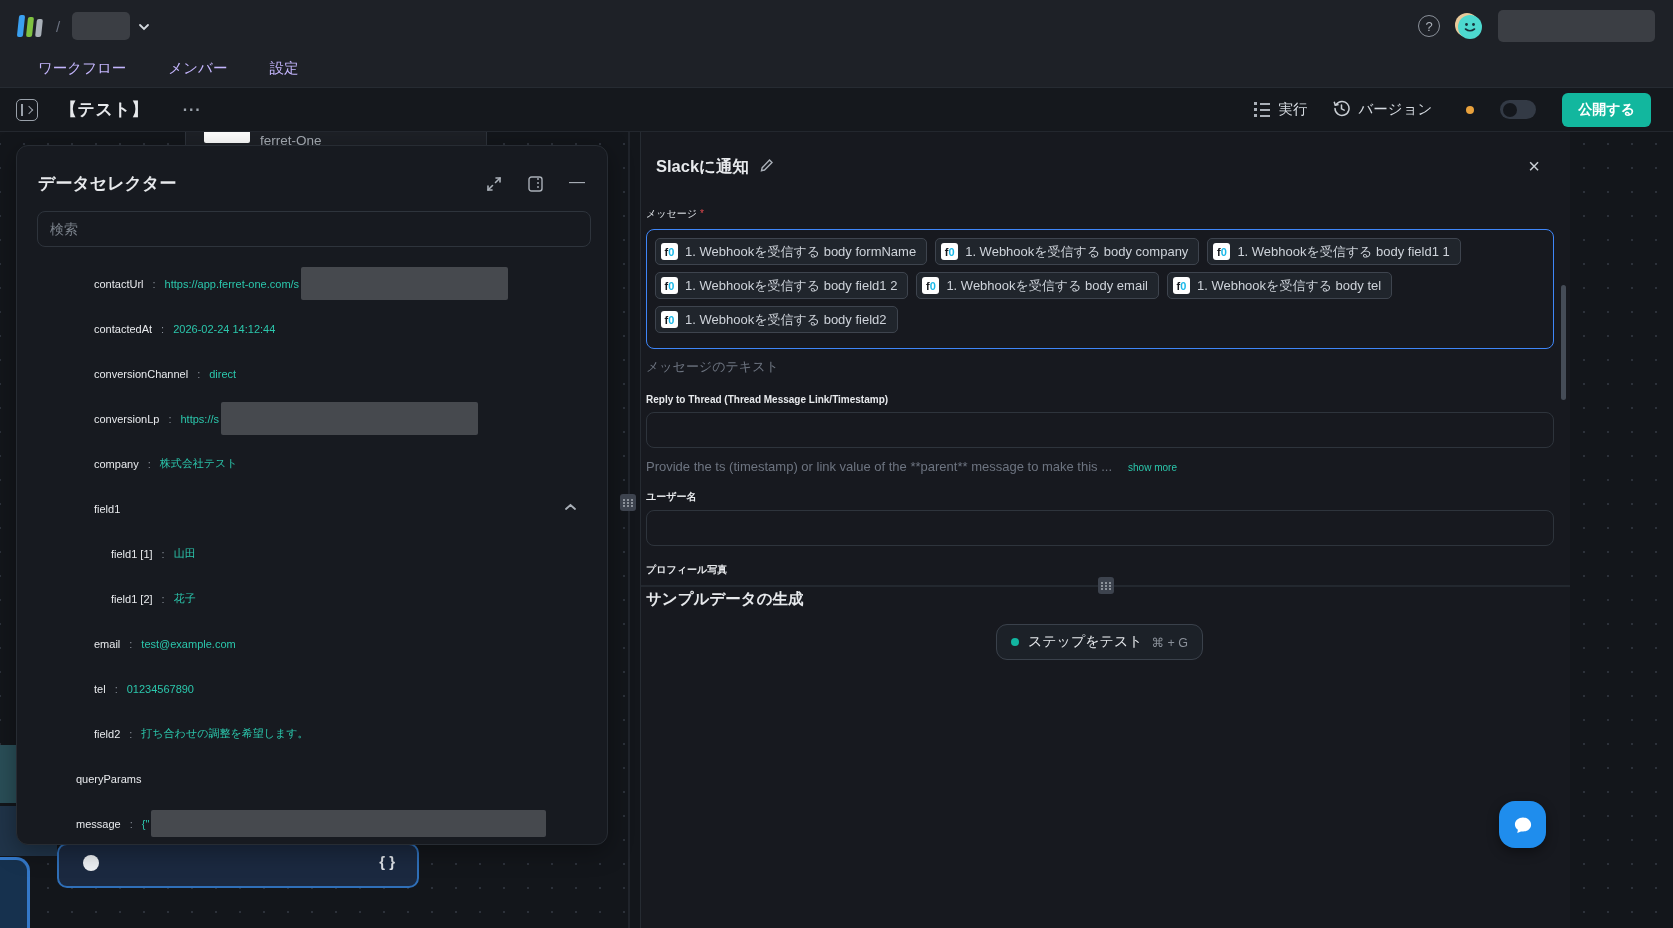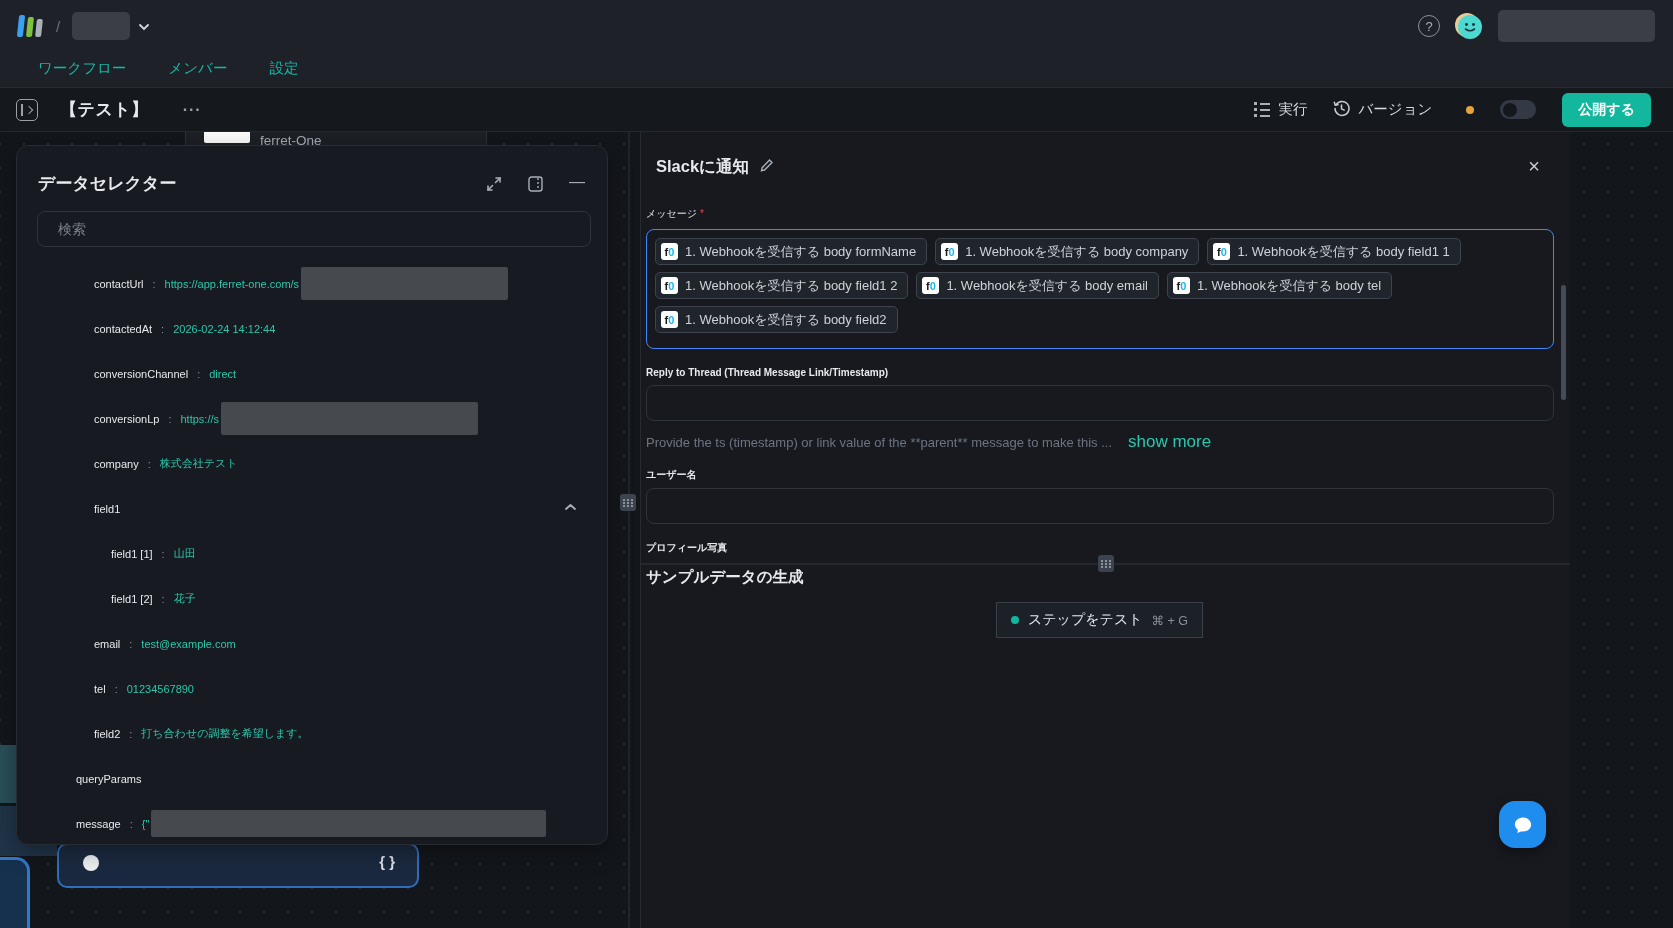--- a/index.html
+++ b/index.html
@@ -20,21 +20,21 @@
   .slash { color:#6b7280; font-size:15px; margin-right:12px; }
   .redact-box { background:#3b3e44; border-radius:5px; display:inline-block; }
   .proj-box { width:58px; height:28px; }
   .chev { margin-left:8px; }
   .spacer { flex:1; }
   .help-circle { width:22px; height:22px; border:1.6px solid #8b919a; border-radius:50%;
                  color:#aab0b8; font-size:13px; display:flex; align-items:center; justify-content:center; margin-right:14px; }
   .avatar { width:30px; height:28px; position:relative; margin-right:14px; }
   .user-box { width:157px; height:32px; }
   .navrow { display:flex; gap:42px; align-items:center; height:36px; padding:0 0 4px 38px; }
-  .tab { color:#14b8a6; font-size:14.5px; cursor:default; }
+  .tab { color:#c4b5fd; font-size:14.5px; cursor:default; }
 
   
   .toolbar { position:absolute; left:0; top:88px; width:100%; height:44px; background:#15181d; border-bottom:1px solid #23272e; display:flex; align-items:center; z-index:40; }
   .tb-collapse { margin:0 0 0 16px; width:22px; height:22px; border:1.6px solid #9aa1aa; border-radius:5px; position:relative; }
   .tb-collapse::before { content:""; position:absolute; left:4px; top:4px; bottom:4px; width:1.6px; background:#9aa1aa; }
   .tb-collapse::after { content:""; position:absolute; left:9px; top:7px; width:5px; height:5px; border-top:1.6px solid #9aa1aa; border-right:1.6px solid #9aa1aa; transform:rotate(45deg); }
   .tb-title { font-size:17px; font-weight:700; margin-left:22px; letter-spacing:.5px; }
   .tb-more { color:#9aa1aa; font-size:16px; letter-spacing:1px; margin-left:34px; font-weight:700; }
   .tb-right { display:flex; align-items:center; margin-left:auto; margin-right:22px; gap:26px; }
   .tb-item { display:flex; align-items:center; gap:8px; color:#d5dae0; font-size:14.5px; }
@@ -66,21 +66,21 @@
                4px -3px 0 #a7adb5, 4px 0 0 #a7adb5, 4px 3px 0 #a7adb5; }
   .vgrip { left:620px; top:494px; }
 
   
   .ds-panel { position:absolute; left:16px; top:145px; width:592px; height:700px; background:#171a20; border:1px solid #272c33; border-radius:12px; z-index:10; overflow:hidden; box-shadow:0 6px 24px rgba(0,0,0,.35); }
   .ds-header { display:flex; align-items:center; padding:26px 22px 0 21px; }
   .ds-title { font-size:17px; font-weight:700; }
   .ds-icons { margin-left:auto; display:flex; align-items:center; gap:26px; color:#aab0b8; }
   .ds-icons svg { display:block; }
   .ds-minus { font-size:16px; color:#aab0b8; margin-top:-4px; }
-  .ds-search { margin:16px 18px 0 20px; width:554px; height:36px; background:transparent; border:1px solid #2e343c; border-radius:8px; color:#737373; font-size:14px; padding:0 20px; outline:none; }
+  .ds-search { margin:16px 18px 0 20px; width:554px; height:36px; background:transparent; border:1px solid #2e343c; border-radius:8px; color:#737373; font-size:14px; padding:0 12px; outline:none; }
   .ds-search::placeholder { color:#7a818a; }
   .tree { padding-top:14px; }
   .trow { height:45px; display:flex; align-items:center; font-size:11px; padding-left:77px; position:relative; }
   .trow.lvl1 { padding-left:59px; }
   .trow.lvl3 { padding-left:94px; }
   .tkey { color:#e8eaed; font-weight:500; }
   .tsep { color:#8a9099; margin:0 9px; }
   .tval { color:#2bc7ac; white-space:nowrap; }
   .redact { background:#46494e; border-radius:2px; display:inline-block; vertical-align:middle; margin-left:2px; }
   .r-contact { width:207px; height:33px; }
@@ -99,25 +99,25 @@
   .req { color:#e5484d; margin-left:3px; }
   .msg-field { margin-top:8px; width:908px; height:120px; border:1.5px solid #3f86f8; border-radius:8px; padding:8px; display:flex; flex-wrap:wrap; gap:7px 8px; align-content:flex-start; }
   .chip { display:inline-flex; align-items:center; gap:7px; height:27px; padding:0 10px 0 5px; background:#20252c; border:1px solid #3e444e; border-radius:5px; font-size:13px; color:#ced3da; white-space:nowrap; }
   .chip-badge { width:17px; height:17px; background:#fff; border-radius:3px; display:flex; align-items:center; justify-content:center; font-size:11px; font-weight:700; }
   .chip-badge .bf { color:#16191e; }
   .chip-badge .bz { color:#19b8e8; }
   .hint { font-size:13px; color:#6d7480; margin-top:9px; }
   .txt-input { margin-top:7px; width:908px; height:36px; background:transparent; border:1px solid #2e343c; border-radius:8px; outline:none; color:#d5dae0; padding:0 10px; font-size:14px; }
   .hint-row { display:flex; gap:16px; align-items:baseline; margin-top:11px; }
   .hint-row .hint { margin-top:0; }
-  .show-more { color:#2bc7ac; font-size:17px; }
+  .show-more { color:#2bc7ac; font-size:10px; }
   .hdiv { position:relative; margin-top:8px; height:2px; background:#23282f; margin-left:-5px; margin-right:-17px; }
   .hgrip { left:calc(50% - 8px); top:-8px; }
   .sample-head { font-size:15.5px; font-weight:700; margin-top:2px; }
-  .test-btn { margin:14px auto 0; display:flex; align-items:center; gap:9px; width:fit-content; padding:8px 14px; background:#1c2128; border:1px solid #3a414b; border-radius:0; color:#e5e8ec; font-size:14px; }
+  .test-btn { margin:14px auto 0; display:flex; align-items:center; gap:9px; width:fit-content; padding:8px 14px; background:#1c2128; border:1px solid #3a414b; border-radius:11px; color:#e5e8ec; font-size:14px; }
   .test-dot { width:8px; height:8px; border-radius:50%; background:#12b5a0; }
   .test-kbd { color:#8a9099; font-size:12.5px; }
   .rp-scrollthumb { position:absolute; right:4px; top:155px; width:5px; height:115px; background:#454c57; border-radius:3px; }
 
   .chat-bubble { position:absolute; left:1499px; top:801px; width:47px; height:47px; background:#1f8ded; border-radius:16px; z-index:50; display:flex; align-items:center; justify-content:center; box-shadow:0 4px 12px rgba(0,0,0,.4); }
 </style>
 </head>
 <body>
 
 <div class="app">
@@ -352,20 +352,21 @@
             <span>1. Webhookを受信する body tel</span>
           </span>
         <span class="chip">
             <span class="chip-badge">
               <span class="bf">f</span>
               <span class="bz">0</span>
             </span>
             <span>1. Webhookを受信する body field2</span>
           </span>
       </div>
+      <div class="hint">メッセージのテキスト</div>
 
       <div class="fld-label bold" style="margin-top:18px">Reply to Thread (Thread Message Link/Timestamp)</div>
       <input class="txt-input" style="">
       <div class="hint-row">
         <span class="hint">Provide the ts (timestamp) or link value of the **parent** message to make this ...</span>
         <span class="show-more">show more</span>
       </div>
 
       <div class="fld-label bold" style="margin-top:16px">ユーザー名</div>
       <input class="txt-input" style="margin-top: 6px;">

